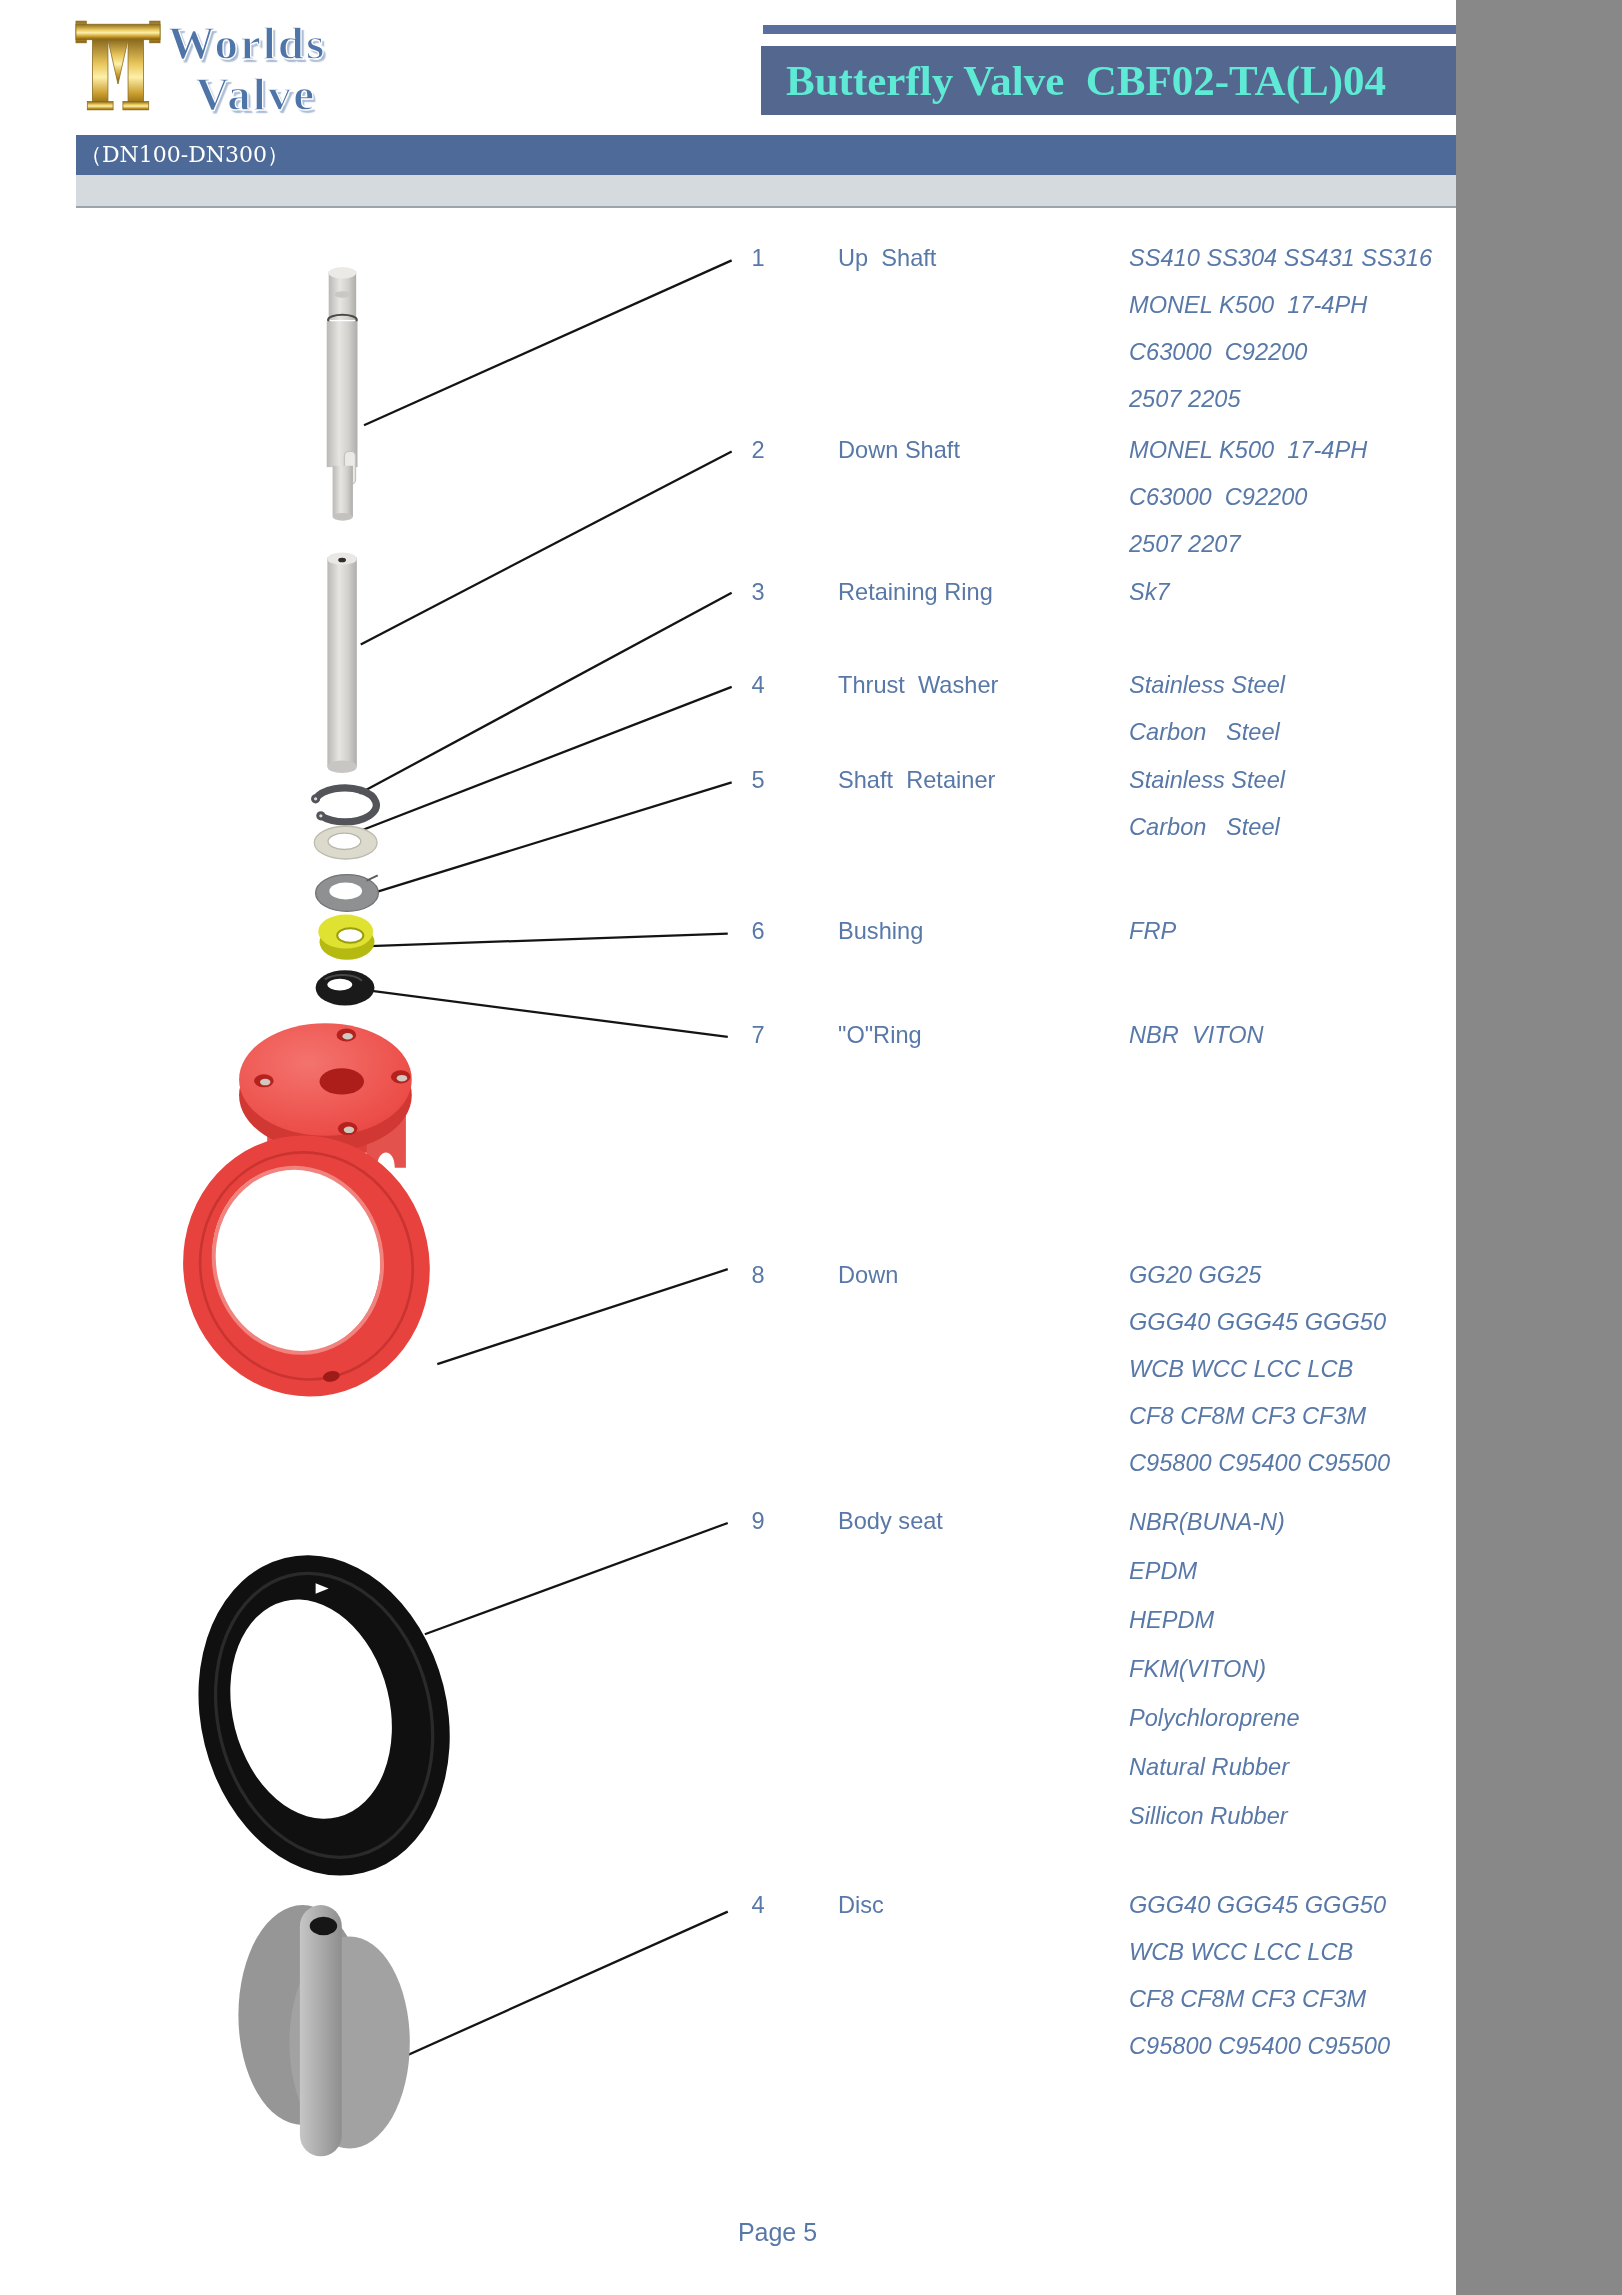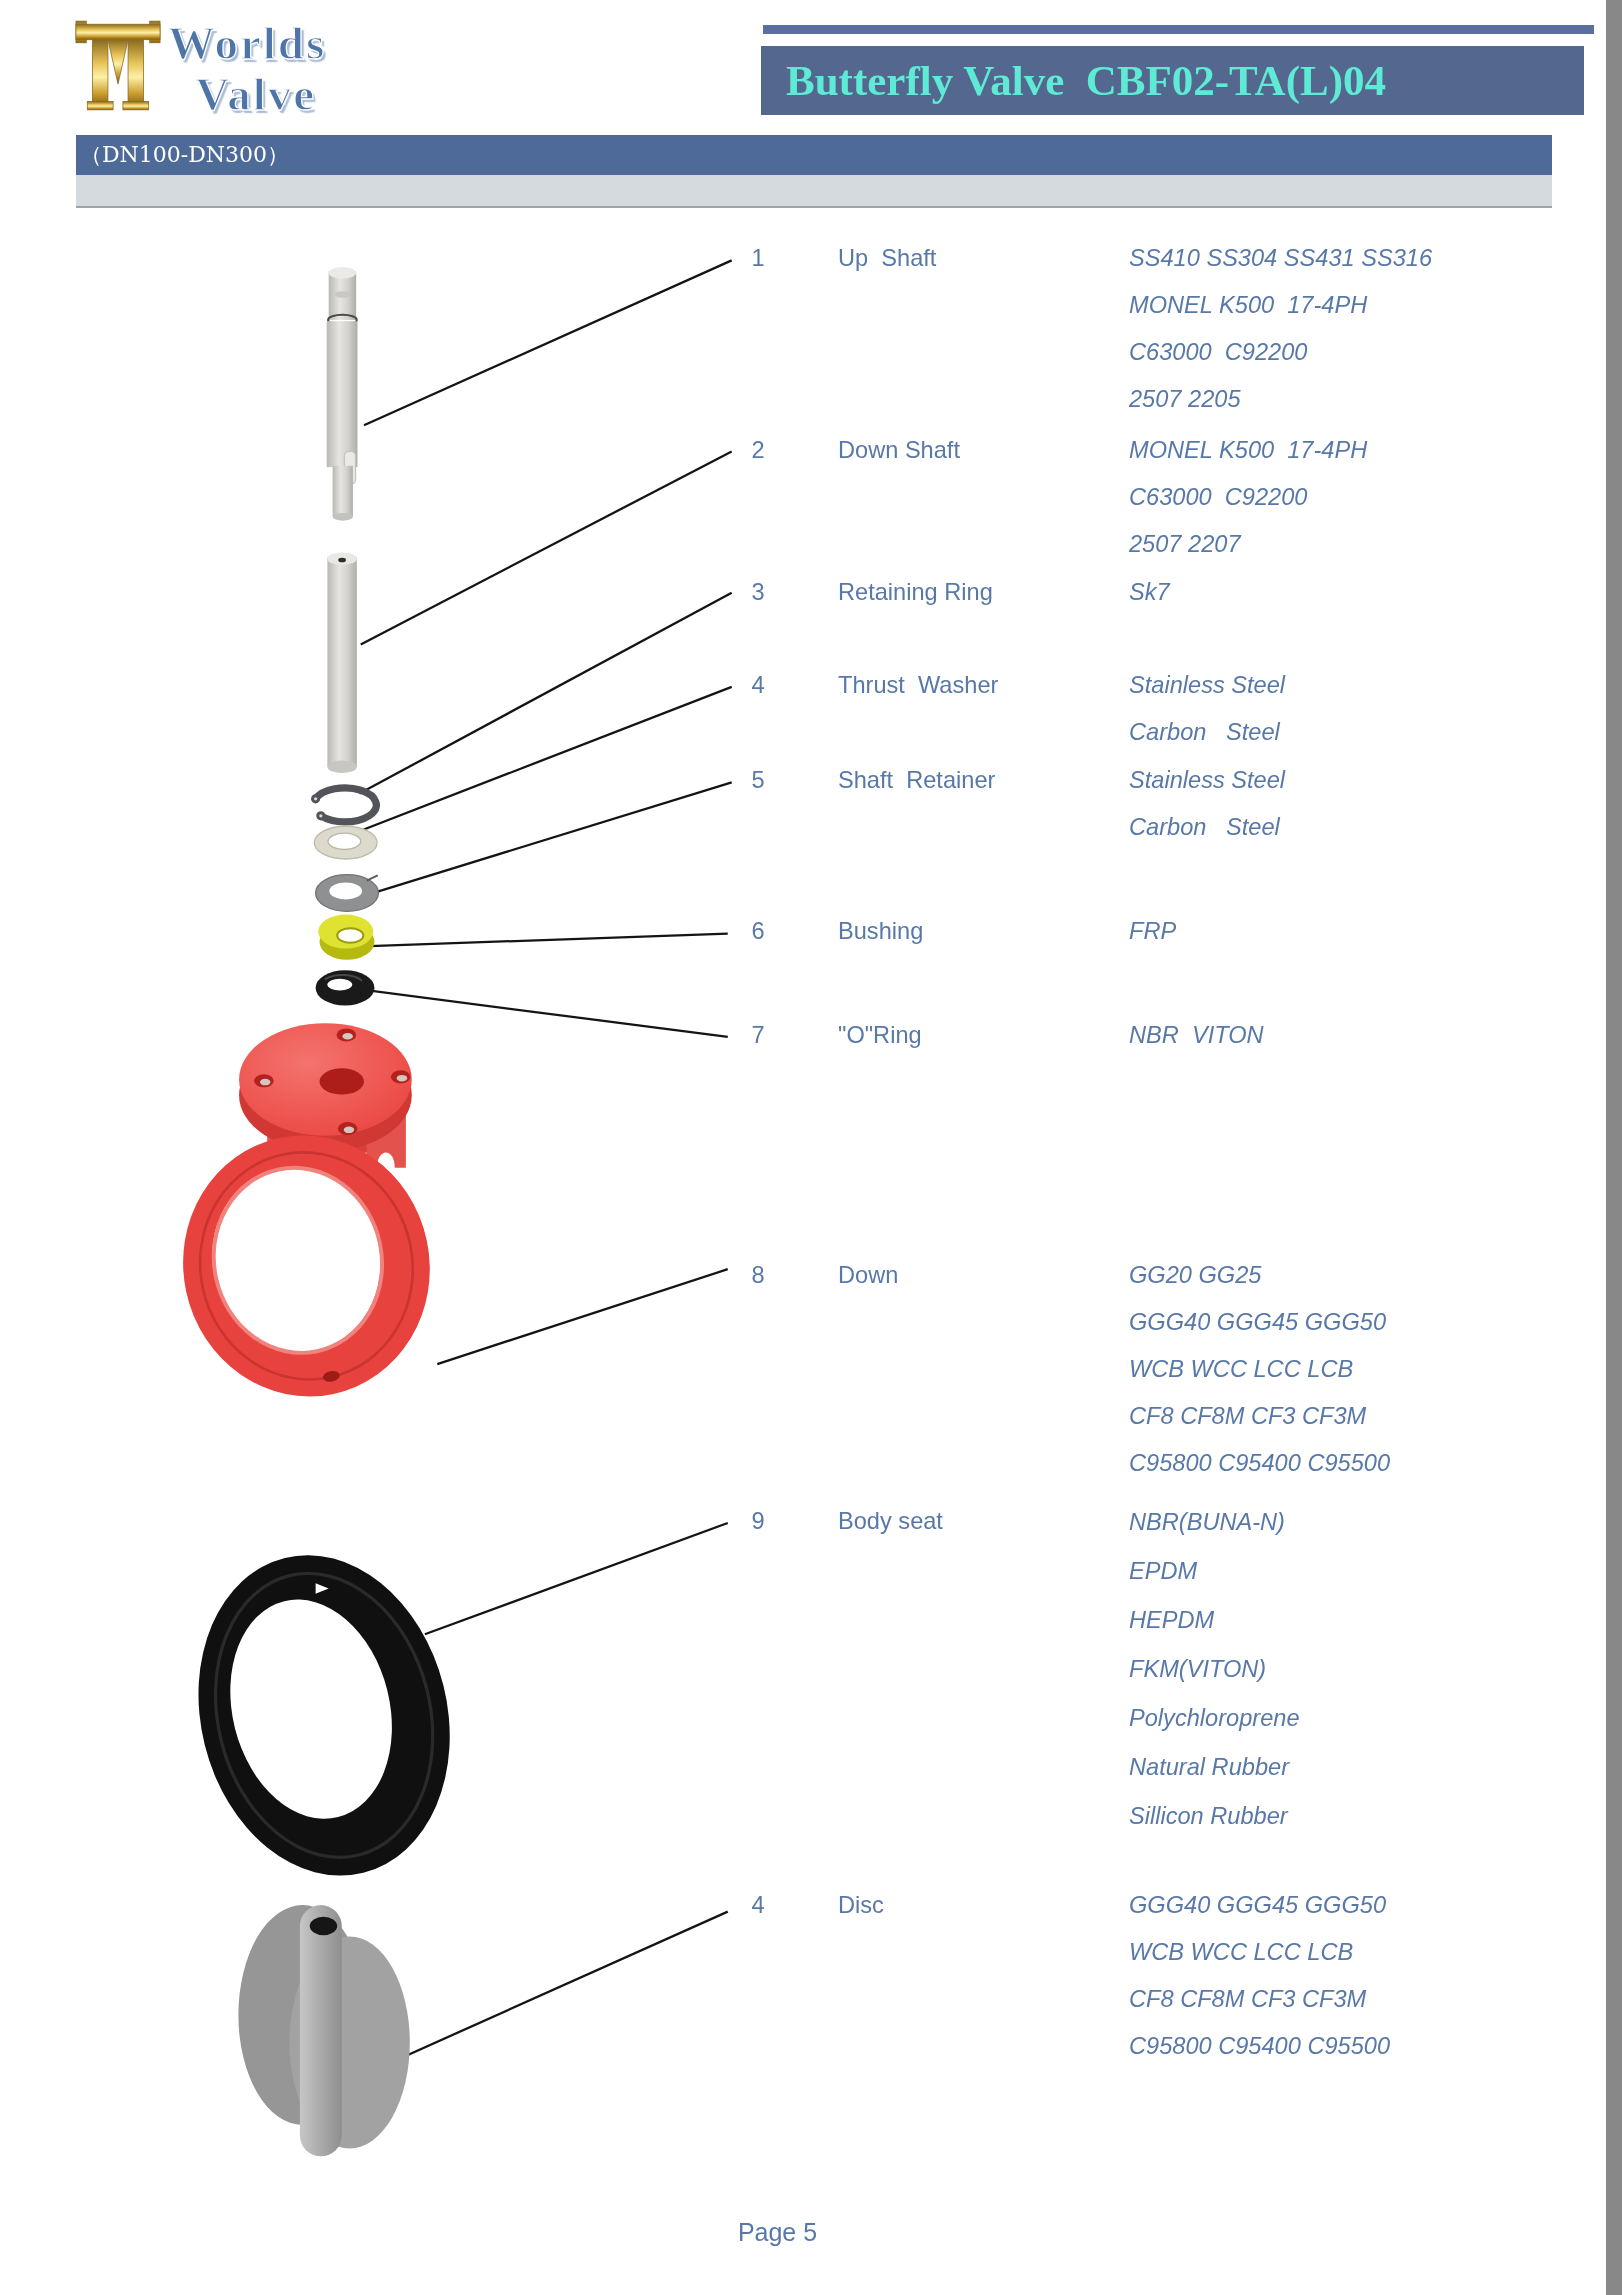--- a/index.html
+++ b/index.html
@@ -1,16 +1,16 @@
 <!DOCTYPE html>
 <html style="--banner_blue: #54688f; --strip_blue: #5a6f9d; --bar_blue: #4d6a99; --divider_gray: #d4dadd; --divider_border: #9aa4aa; --text_blue: #5878a8; --logo_text_blue: #4e74a8; --logo_gold: #d8b04a; --body_red: #e8423e; --seat_black: #101010; --disc_gray: #9b9b9b; --bushing_yellow: #e0e232; --shaft_gray: #d6d5d2; --o_ring_black: #1a1a1a; --washer_beige: #dcdacd; --retainer_gray: #8f9092; --retaining_ring_gray: #53545a;font-size:10.5px"><head>
 <meta charset="utf-8">
 <style>
   html,body{margin:0;padding:0;background:#888;}
-  .page{position:relative;width:1606px;height:2295px;background:#ffffff;overflow:hidden;
+  .page{position:relative;width:1456px;height:2295px;background:#ffffff;overflow:hidden;
         font-family:"Liberation Sans",sans-serif;}
   
   .logo-mono{position:absolute;left:65px;top:17px;width:106px;height:98px;}
   .logo-text{position:absolute;left:168px;top:19.6px;width:275px;
              font-family:"Liberation Serif",serif;font-weight:bold;
              color:var(--logo_text_blue);line-height:1;}
   .logo-text .l1{font-size:47px;letter-spacing:2px;
       -webkit-text-stroke:1.3px #ffffff;text-shadow:2.6px 2.6px 1.3px #a9bad2;}
   .logo-text .l2{font-size:47px;letter-spacing:2px;margin-left:27.5px;margin-top:4px;
       -webkit-text-stroke:1.3px #ffffff;text-shadow:2.6px 2.6px 1.3px #a9bad2;}

